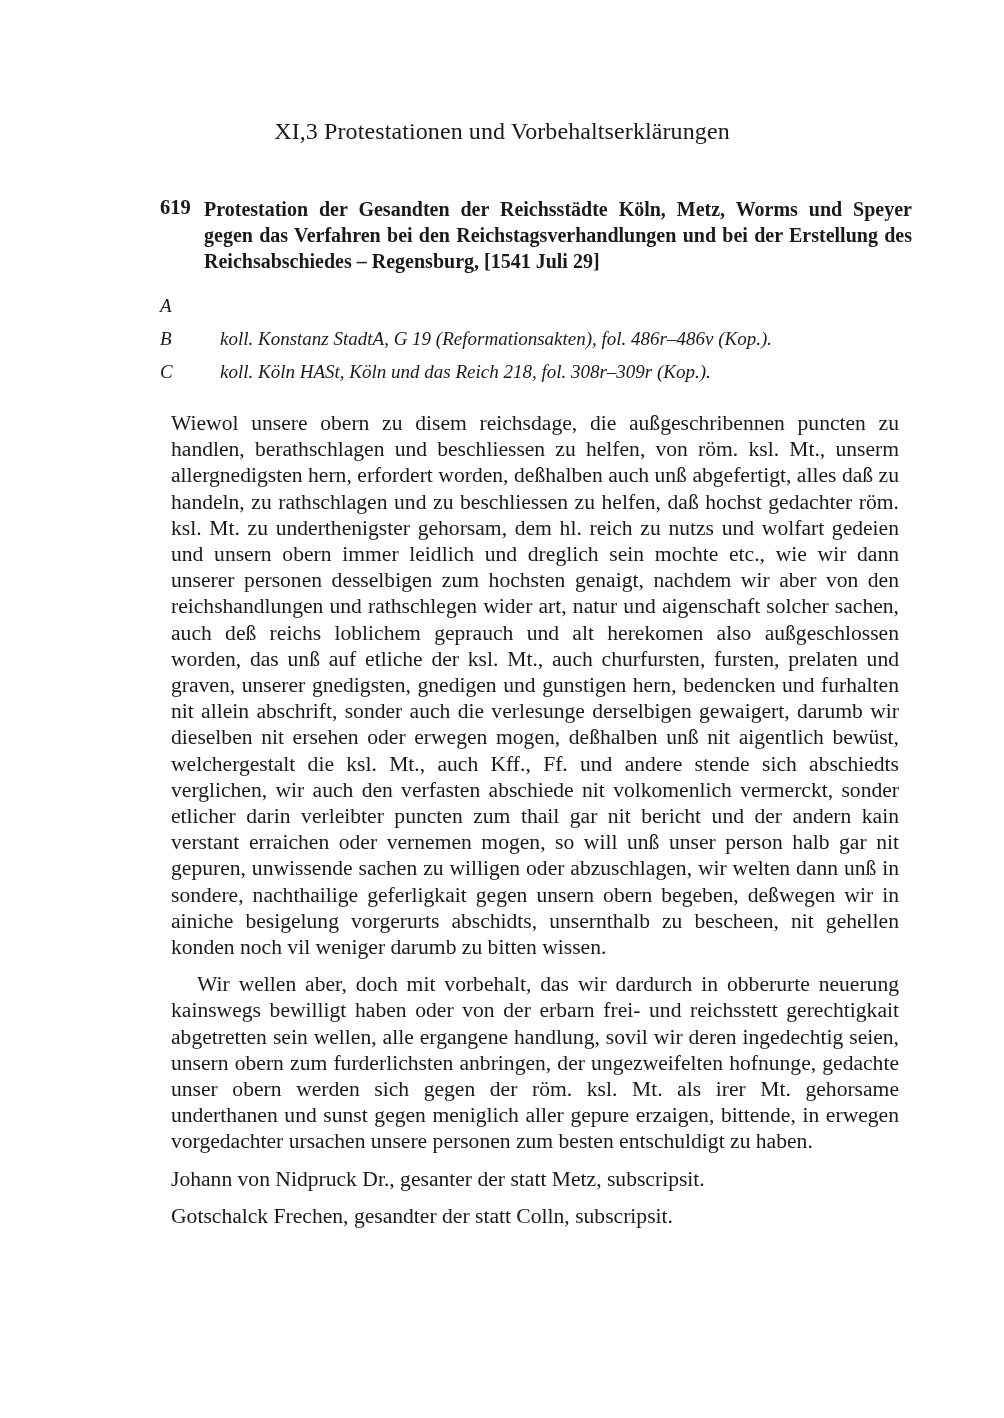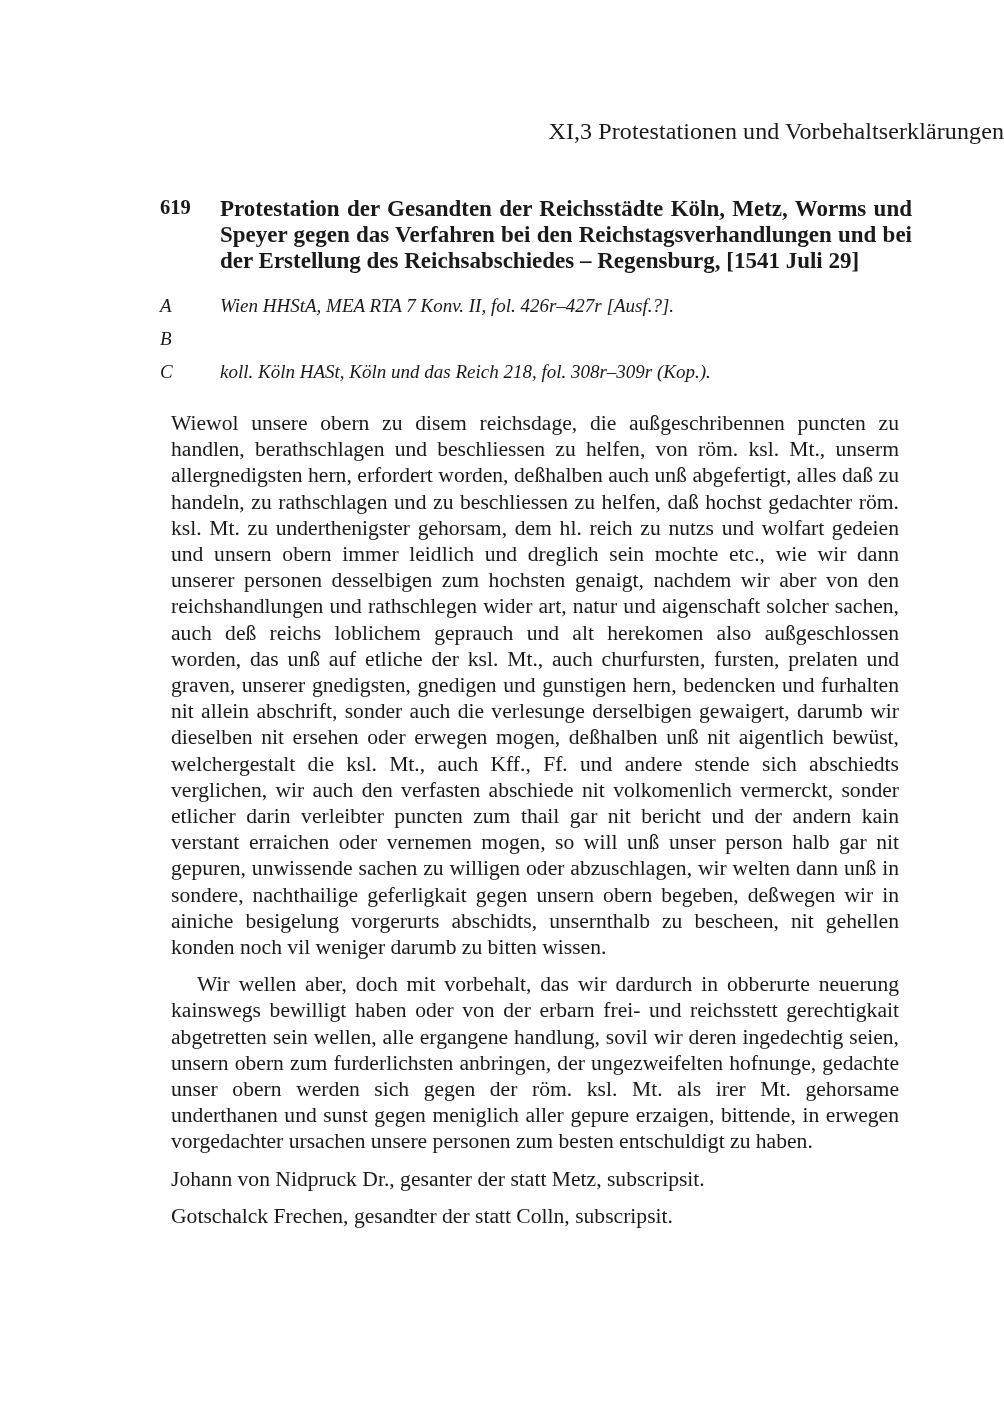--- a/index.html
+++ b/index.html
@@ -1,22 +1,22 @@
 <!DOCTYPE html>
 <html><head>
 <meta charset="utf-8">
 <style>
   html, body { margin: 0; padding: 0; background: #ffffff; }
   body { width: 1004px; height: 1418px; position: relative; overflow: hidden;
          font-family: "Liberation Serif", "DejaVu Serif", serif; color: #1a1a1a; }
-  .page-heading { position: absolute; top: 118px; left: 0; width: 1004px; text-align: right;
+  .page-heading { position: absolute; top: 118px; left: 0; width: 1004px; text-align: center;
                   font-size: 24px; letter-spacing: 0.1px; }
   .doc-head { position: absolute; top: 196px; left: 160px; width: 752px; }
   .doc-number { position: absolute; left: 0; top: 0; font-weight: bold; font-size: 20.5px; }
-  .doc-title { margin-left: 60px; font-weight: bold; font-size: 23px; line-height: 26px;
+  .doc-title { margin-left: 44px; font-weight: bold; font-size: 20px; line-height: 26px;
                text-align: justify; text-align-last: left; }
   .sources { position: absolute; top: 292px; left: 160px; width: 760px; }
   .source-row { display: flex; font-style: italic; font-size: 19px; height: 33px; line-height: 28px; }
   .source-sigle { width: 60px; flex: none; }
   .body-text { position: absolute; top: 399px; left: 160px; width: 750px; font-size: 21.6px;
                line-height: 26.2px; text-align: justify; }
   .body-text p { margin: 11px; }
   .body-text p.indent { text-indent: 26px; }
   .body-text p.sig { text-align: left; }
 </style>
@@ -26,24 +26,24 @@
 <div class="page-heading">XI,3 Protestationen und Vorbehaltserklärungen</div>
 
 <div class="doc-head">
   <span class="doc-number">619</span>
   <div class="doc-title">Protestation der Gesandten der Reichsstädte Köln, Metz, Worms und Speyer gegen das Verfahren bei den Reichstagsverhandlungen und bei der Erstellung des Reichsabschiedes – Regensburg, [1541 Juli 29]</div>
 </div>
 
 <div class="sources">
   <div class="source-row">
     <span class="source-sigle">A</span>
-    <span>Wien HHStA, MEA RTA 7 Konv. II, fol. 426r–427r [Ausf.?].</span>
   </div>
   <div class="source-row">
     <span class="source-sigle">B</span>
+    <span>koll. Konstanz StadtA, G 19 (Reformationsakten), fol. 486r–486v (Kop.).</span>
   </div>
   <div class="source-row">
     <span class="source-sigle">C</span>
     <span>koll. Köln HASt, Köln und das Reich 218, fol. 308r–309r (Kop.).</span>
   </div>
 </div>
 
 <div class="body-text">
   <p>Wiewol unsere obern zu disem reichsdage, die außgeschribennen puncten zu handlen, berathschlagen und beschliessen zu helfen, von röm. ksl. Mt., unserm allergnedigsten hern, erfordert worden, deßhalben auch unß abgefertigt, alles daß zu handeln, zu rathschlagen und zu beschliessen zu helfen, daß hochst gedachter röm. ksl. Mt. zu underthenigster gehorsam, dem hl. reich zu nutzs und wolfart gedeien und unsern obern immer leidlich und dreglich sein mochte etc., wie wir dann unserer personen desselbigen zum hochsten genaigt, nachdem wir aber von den reichshandlungen und rathschlegen wider art, natur und aigenschaft solcher sachen, auch deß reichs loblichem geprauch und alt herekomen also außgeschlossen worden, das unß auf etliche der ksl. Mt., auch churfursten, fursten, prelaten und graven, unserer gnedigsten, gnedigen und gunstigen hern, bedencken und furhalten nit allein abschrift, sonder auch die verlesunge derselbigen gewaigert, darumb wir dieselben nit ersehen oder erwegen mogen, deßhalben unß nit aigentlich bewüst, welchergestalt die ksl. Mt., auch Kff., Ff. und andere stende sich abschiedts verglichen, wir auch den verfasten abschiede nit volkomenlich vermerckt, sonder etlicher darin verleibter puncten zum thail gar nit bericht und der andern kain verstant erraichen oder vernemen mogen, so will unß unser person halb gar nit gepuren, unwissende sachen zu willigen oder abzuschlagen, wir welten dann unß in sondere, nachthailige geferligkait gegen unsern obern begeben, deßwegen wir in ainiche besigelung vorgerurts abschidts, unsernthalb zu bescheen, nit gehellen konden noch vil weniger darumb zu bitten wissen.</p>
   <p class="indent">Wir wellen aber, doch mit vorbehalt, das wir dardurch in obberurte neuerung kainswegs bewilligt haben oder von der erbarn frei- und reichsstett gerechtigkait abgetretten sein wellen, alle ergangene handlung, sovil wir deren ingedechtig seien, unsern obern zum furderlichsten anbringen, der ungezweifelten hofnunge, gedachte unser obern werden sich gegen der röm. ksl. Mt. als irer Mt. gehorsame underthanen und sunst gegen meniglich aller gepure erzaigen, bittende, in erwegen vorgedachter ursachen unsere personen zum besten entschuldigt zu haben.</p>

